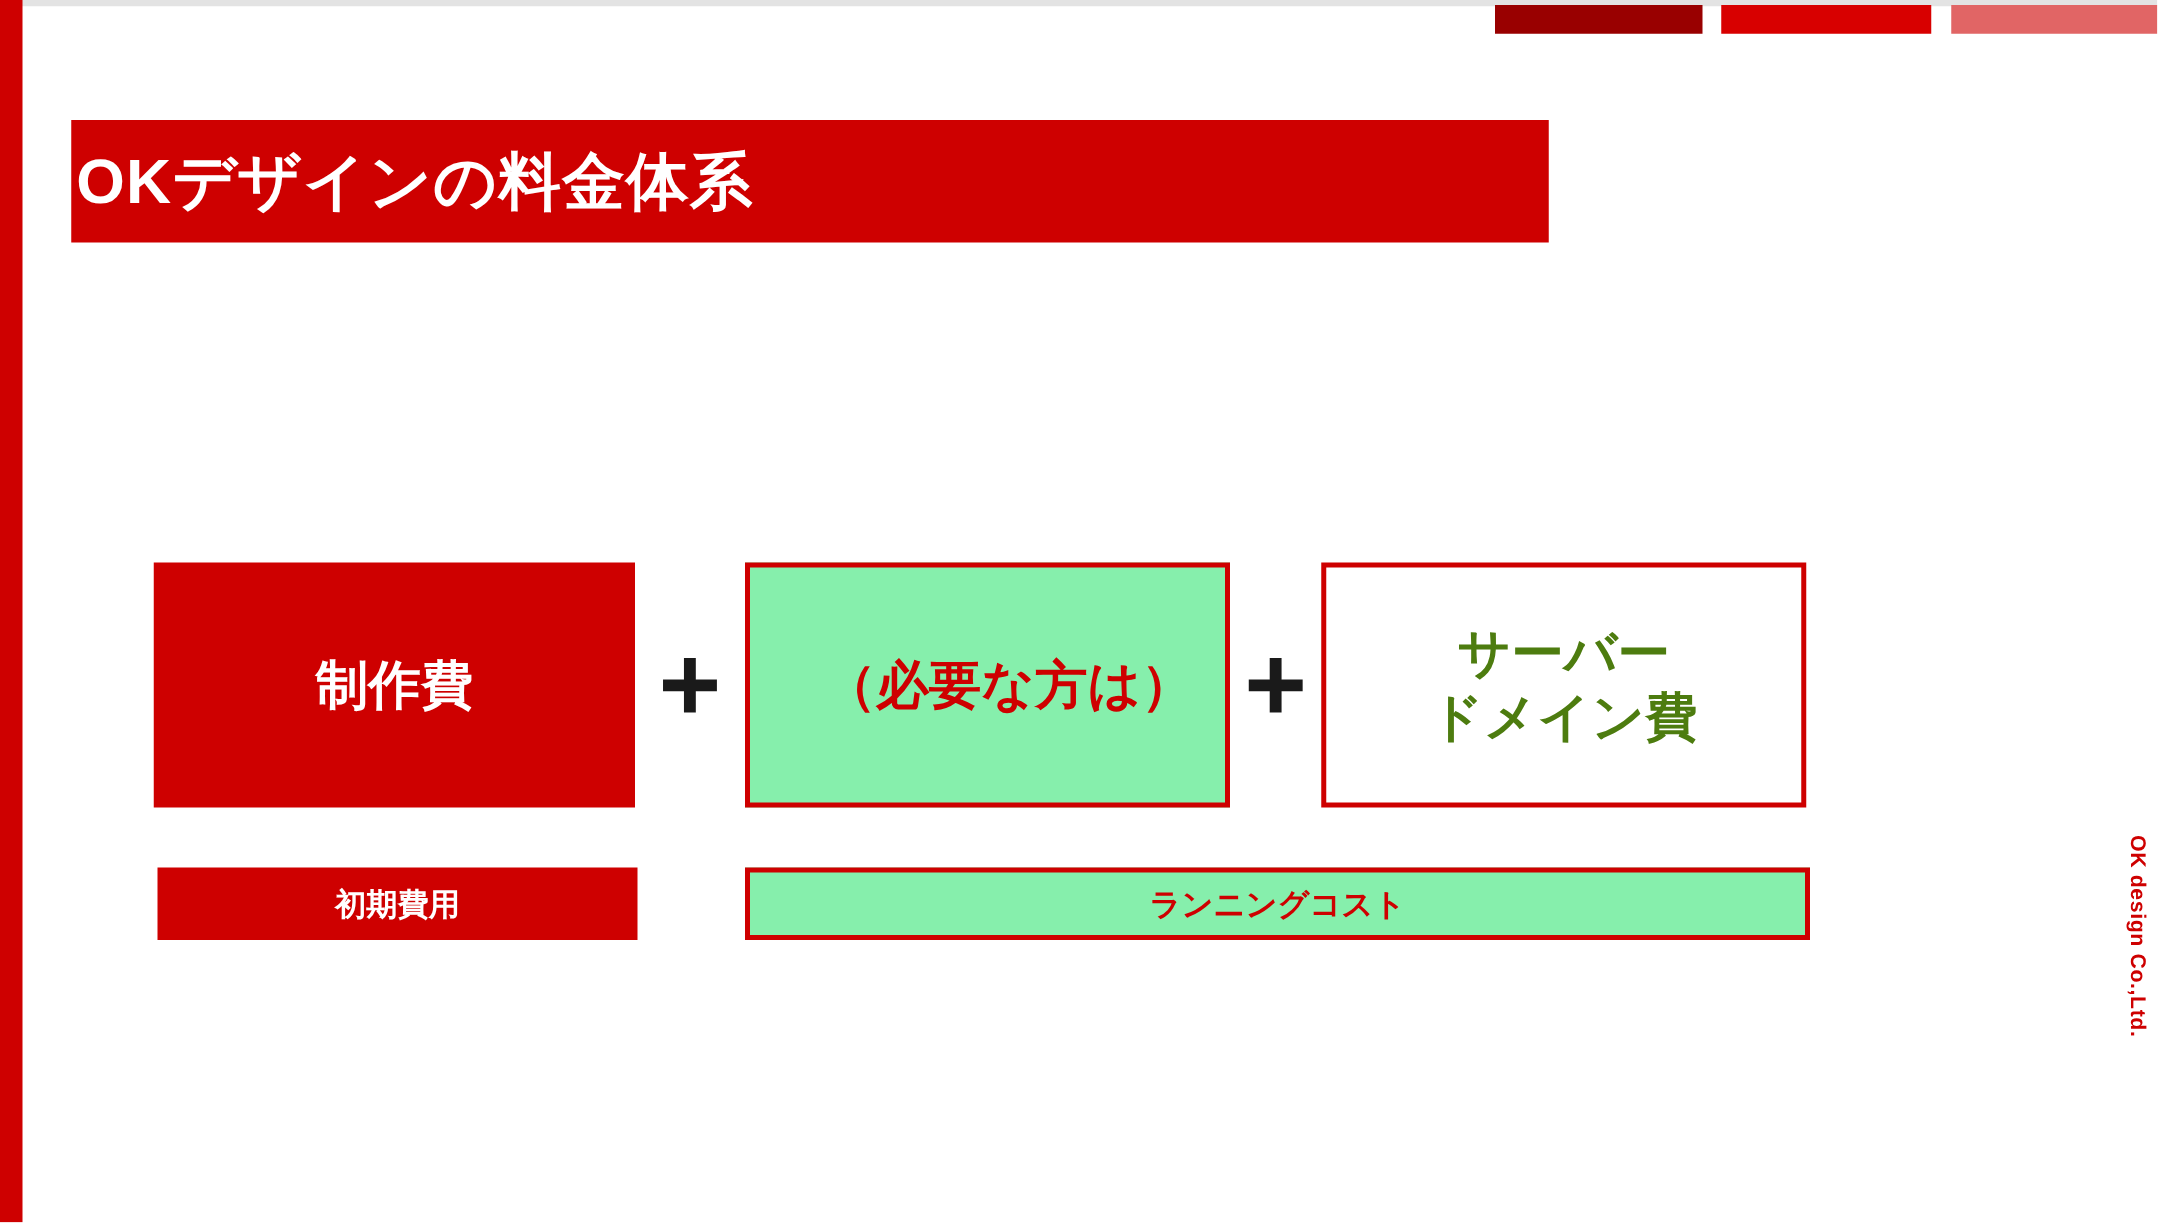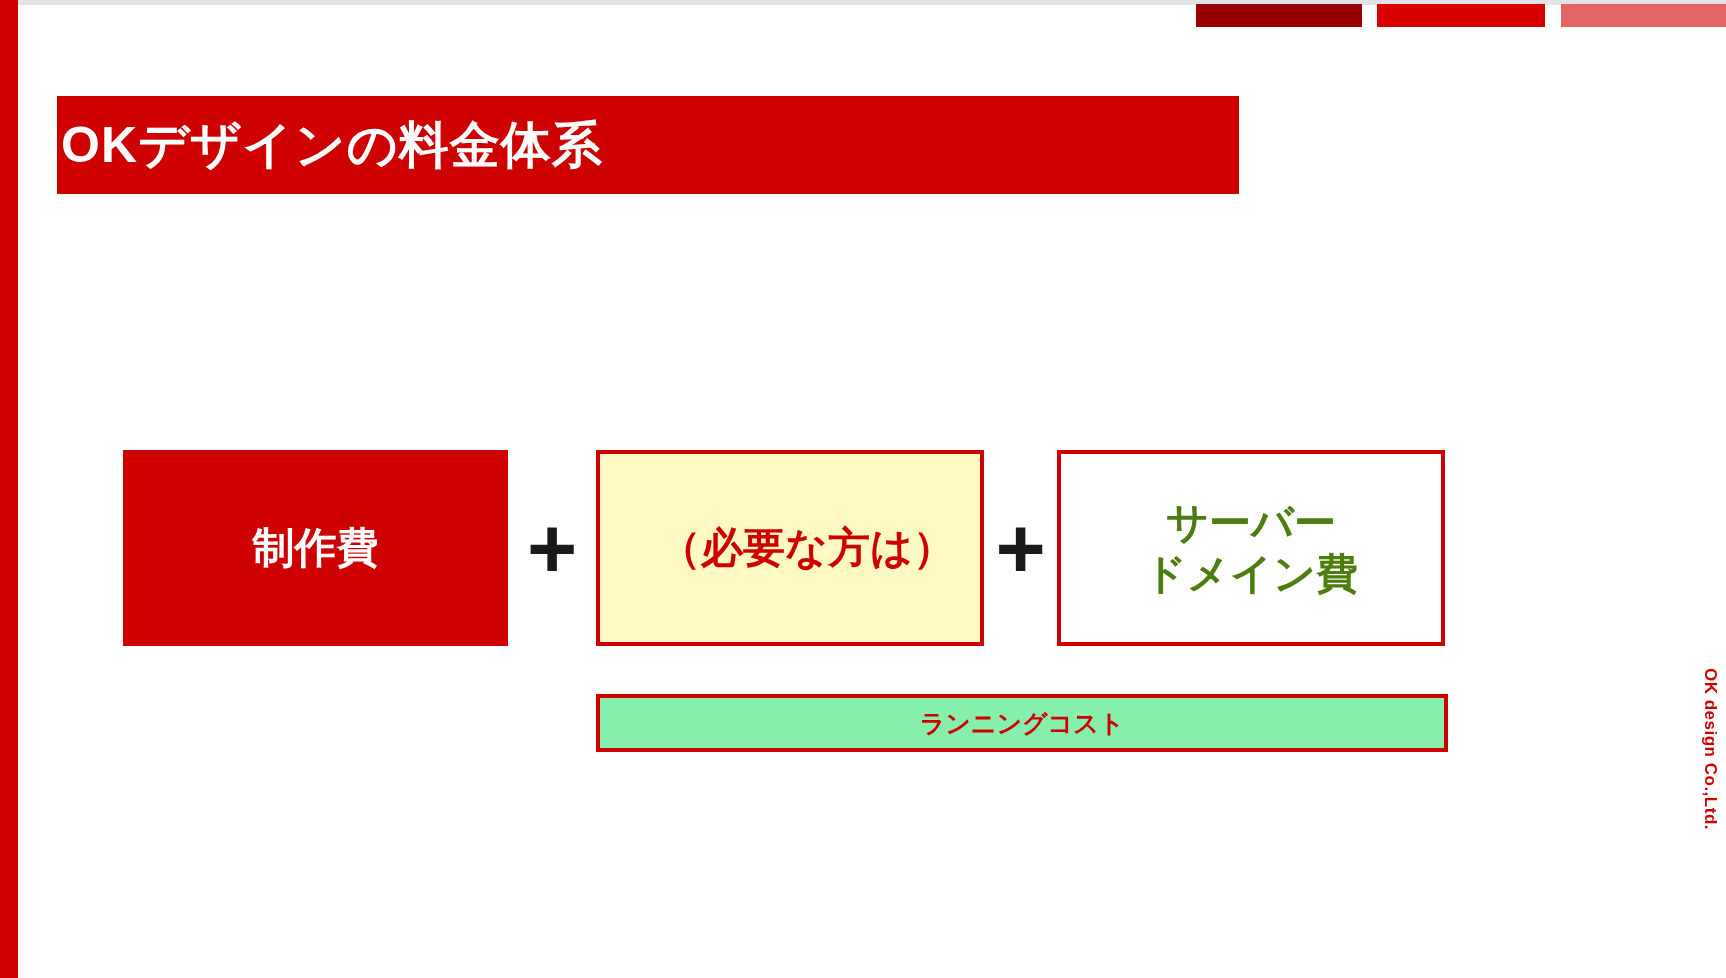--- a/index.html
+++ b/index.html
@@ -107,21 +107,21 @@
 
   .box-1 {
     left: 123px;
     width: 385px;
     background: #ce0000;
     color: #ffffff;
   }
   .box-2 {
     left: 596px;
     width: 388px;
-    background: #fef9c3;
+    background: #86efac;
     color: #ce0000;
     border: 4px solid #ce0000;
     padding-left: 34px;
   }
   .box-3 {
     left: 1057px;
     width: 388px;
     background: #ffffff;
     color: #4d7c0f;
     border: 4px solid #ce0000;
@@ -221,18 +221,19 @@
     <div class="plus plus-2">+</div>
 
     <div class="box box-3">
       <span class="l">サーバー</span>
       <span class="l">ドメイン費</span>
     </div>
 
   </div>
 
   <div class="labels">
+    <div class="label-bar label-initial">初期費用</div>
     <div class="label-bar label-running">ランニングコスト</div>
   </div>
 
   <div class="brand">OK design Co.,Ltd.</div>
 
 </div>
 
 </body></html>

